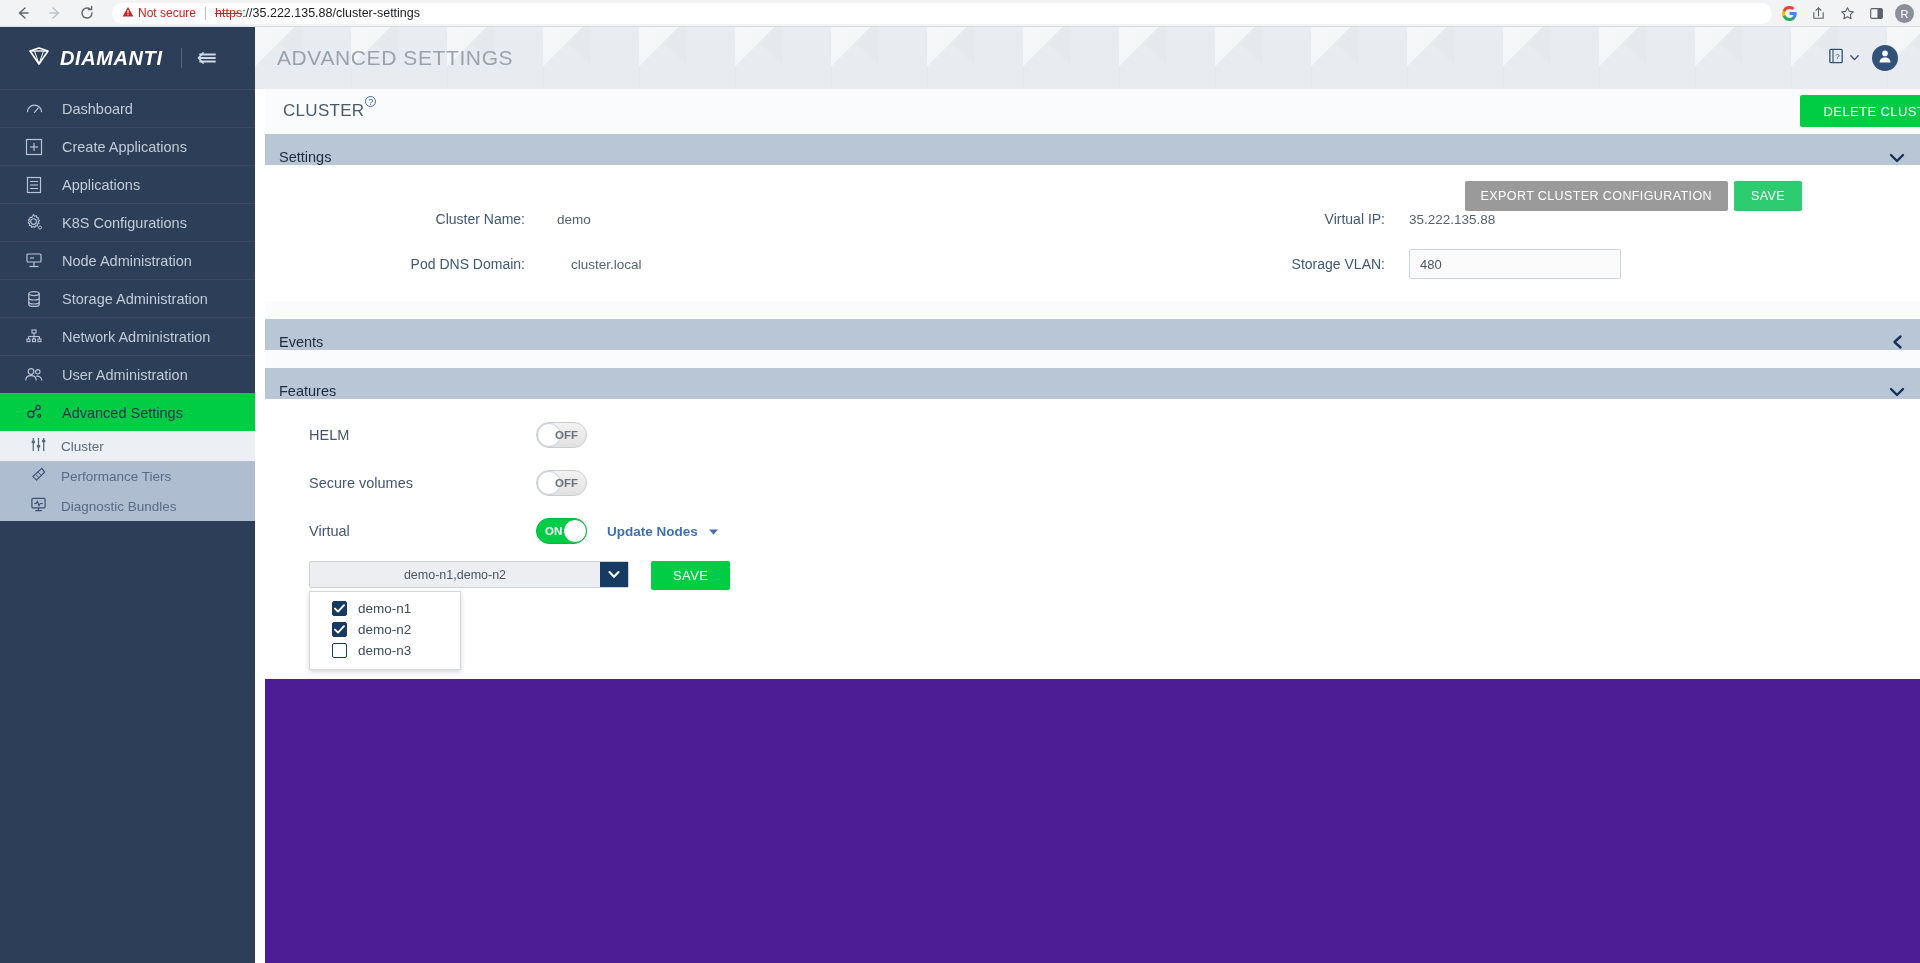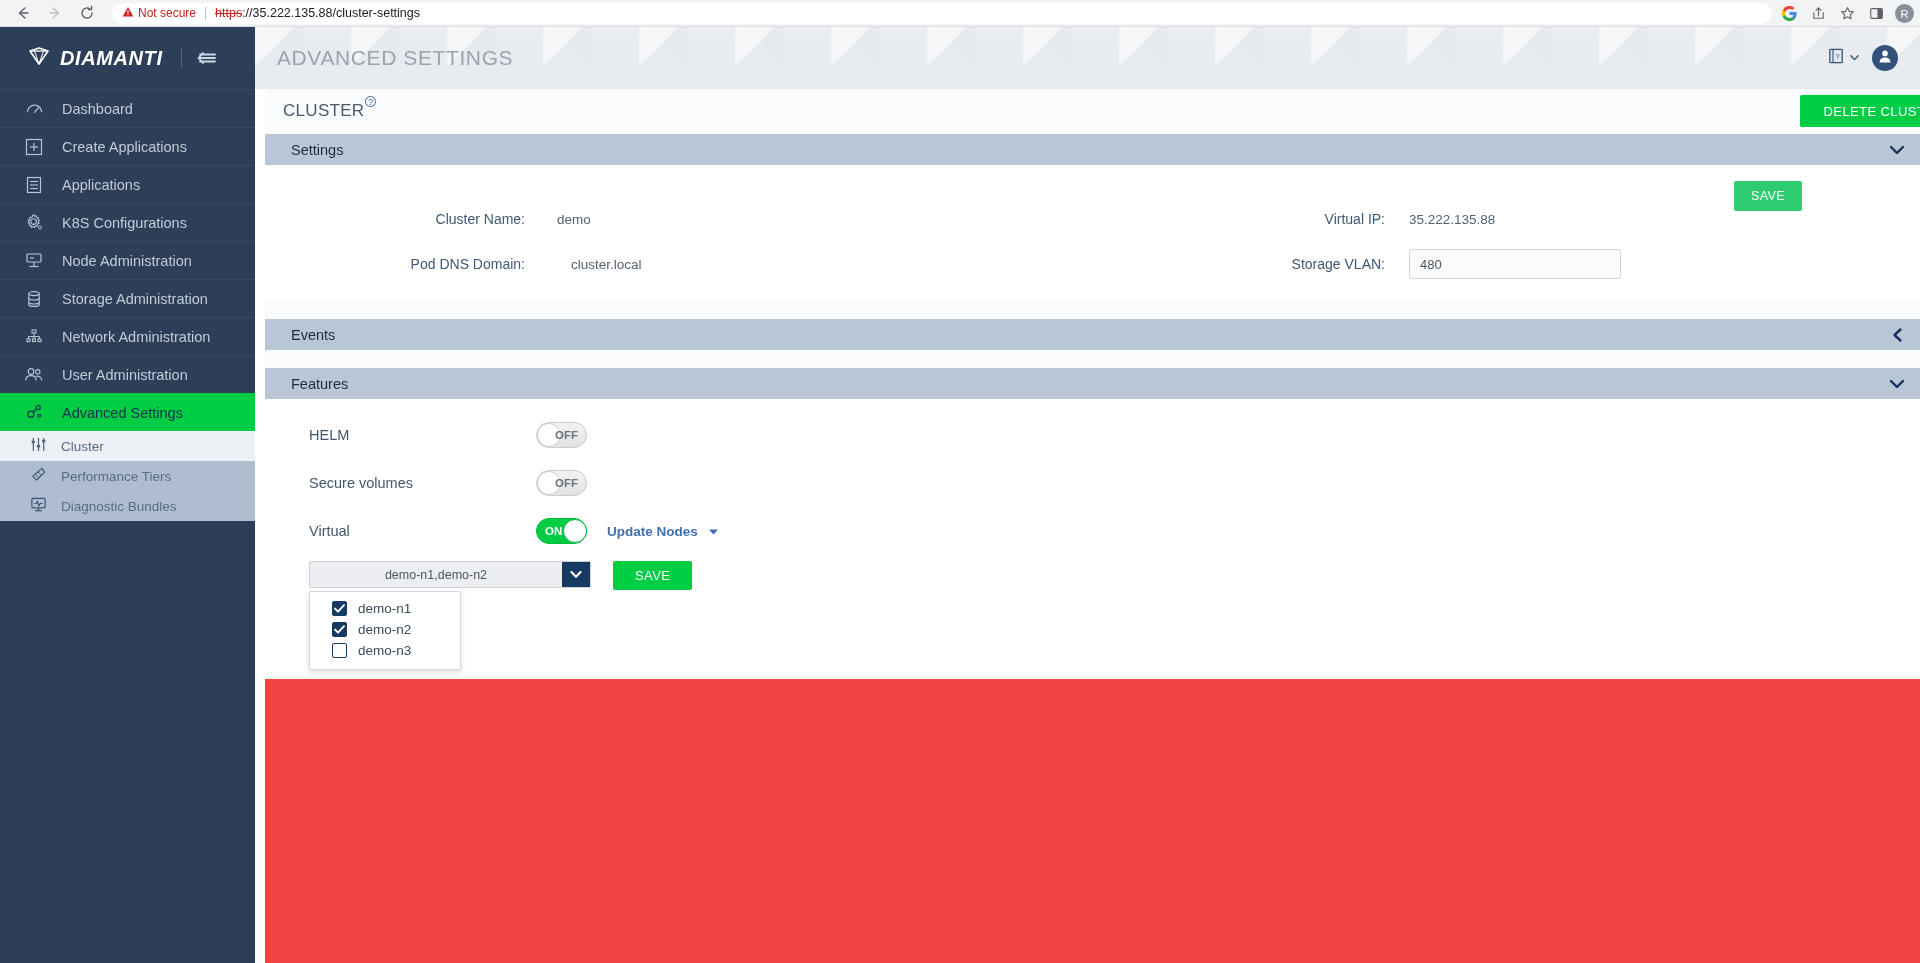--- a/index.html
+++ b/index.html
@@ -147,21 +147,21 @@
     width: 26px; height: 26px; border-radius: 50%;
     background: #33527a;
     display: flex; align-items: center; justify-content: center;
     cursor: pointer;
   }
 
   
   .main {
     position: absolute; left: 265px; top: 89px;
     width: 1655px; height: 874px;
-    background: #ef4444;
+    background: #4c1d95;
     overflow: hidden;
   }
   .card-top {
     height: 45px;
     background: #fafbfc;
     display: flex; align-items: center;
     padding: 0 0 0 18px;
     position: relative;
   }
   .cluster-title { color: #4b5a6b; font-size: 17px; letter-spacing: 0.3px; }
@@ -182,22 +182,22 @@
     position: absolute; right: -48px; top: 6px;
     height: 32px; padding: 0 24px;
     background: #00cc44; font-size: 13px;
     border-radius: 2px; white-space: nowrap;
   }
 
   
   .sec-bar {
     height: 31px;
     background: #b9c6d5;
-    display: flex; align-items: center;
-    padding: 0 14px 0 26px;
+    display: flex; align-items: flex-end;
+    padding: 0 14px 0 14px;
     color: #1d2b3c; font-size: 14.5px;
     cursor: pointer;
   }
   .sec-chev { margin-left: auto; display: flex; align-items: center; }
 
   .sec-body { background: #ffffff; position: relative; }
   .gap { height: 18px; background: #fafbfc; }
 
   .settings-body { height: 136px; }
   .form-row { display: flex; align-items: center; }
@@ -255,21 +255,21 @@
   .update-nodes {
     margin-left: 14px;
     color: #3f6fb5; font-size: 13.5px; font-weight: bold;
     display: flex; align-items: center; gap: 10px;
     cursor: pointer;
   }
 
   
   .ms-row { display: flex; align-items: flex-start; padding-left: 44px; position: relative; }
   .ms-control {
-    width: 282px; height: 27px;
+    width: 320px; height: 27px;
     display: flex; align-items: stretch;
     border: 1px solid #ccd2d9; border-radius: 2px;
     background: #eceef1;
     cursor: pointer;
   }
   .ms-value {
     flex: 1; display: flex; align-items: center; justify-content: center;
     font-size: 12.5px; color: #4a5662;
   }
   .ms-arrow {
@@ -586,20 +586,21 @@
     <span class="sec-chev">
       <svg width="18" height="14" viewBox="0 0 18 14">
           <path d="M3 4 L9 10 L15 4" fill="none" stroke="#16325c" stroke-width="2.4" stroke-linecap="round" stroke-linejoin="round"></path>
         </svg>
     </span>
   </div>
 
   <div class="sec-body settings-body">
 
     <div style="position:absolute; right:118px; top:16px; display:flex; gap:6px;">
+      <button class="btn btn-export">EXPORT CLUSTER CONFIGURATION</button>
       <button class="btn btn-save">SAVE</button>
     </div>
 
     <div style="position:absolute; left:0; top:38px;">
       <div class="form-row" style="height:32px;">
         <span class="lbl" style="width:260px;">Cluster Name:</span>
         <span class="val" style="margin-left:32px;">demo</span>
       </div>
       <div class="form-row" style="height:32px; margin-top:13px;">
         <span class="lbl" style="width:260px;">Pod DNS Domain:</span>

